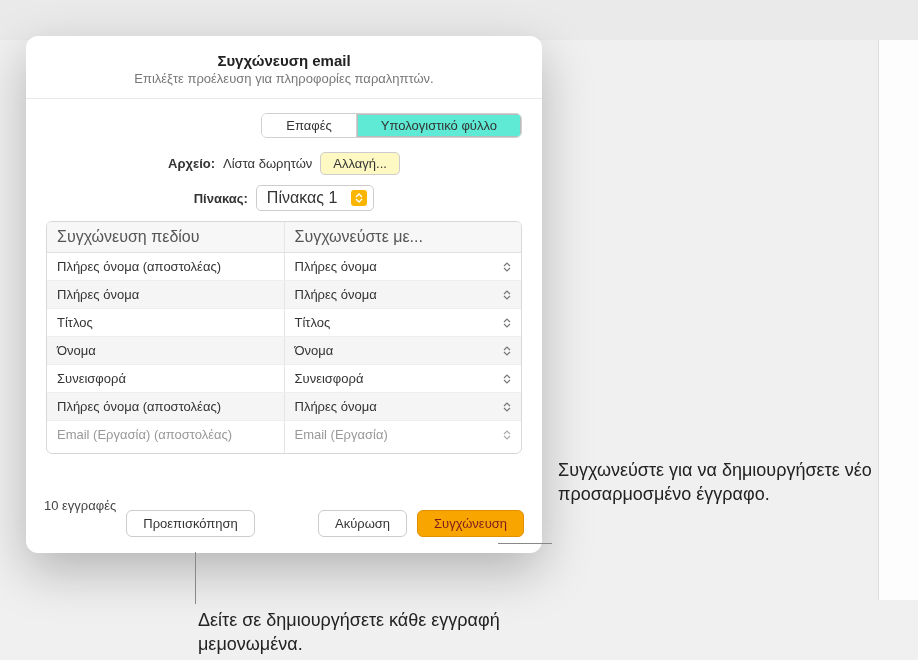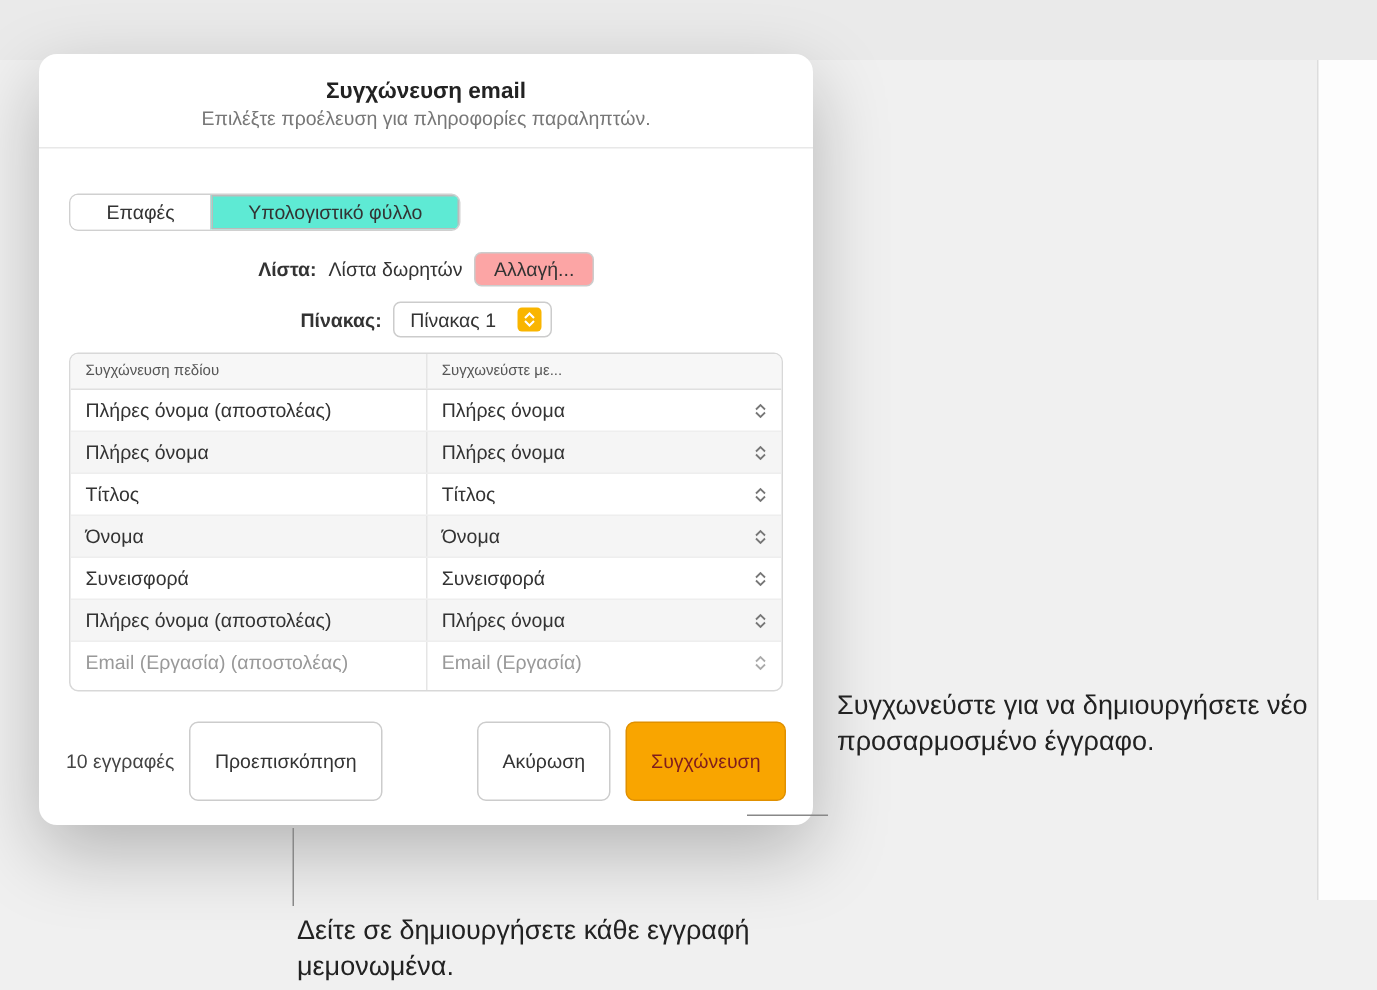--- a/index.html
+++ b/index.html
@@ -58,23 +58,22 @@
   .dialog-subtitle {
     font-size: 13px;
     color: #777;
     margin-top: 2px;
   }
   .dialog-body {
     padding: 14px 20px 10px;
   }
   .seg-control {
     display: flex;
-    justify-content: flex-start;
+    justify-content: flex-end;
     margin-bottom: 14px;
-    margin-top: 16px;
   }
   .seg-group {
     display: flex;
     border: 1px solid #d0d0d0;
     border-radius: 6px;
     overflow: hidden;
   }
   .seg-btn {
     padding: 4px 24px;
     font-size: 13px;
@@ -103,32 +102,32 @@
   .form-label {
     font-weight: 600;
     text-align: right;
   }
   .form-value {
     color: #333;
   }
   .small-btn {
     padding: 3px 12px;
     font-size: 13px;
-    background: #fca5a5;
+    background: #fef9c3;
     border: 1px solid #ccc;
     border-radius: 5px;
     cursor: pointer;
     color: #333;
     text-align: right;
   }
   .select-popup {
     display: inline-flex;
     align-items: center;
     padding: 3px 6px 3px 10px;
-    font-size: 13px;
+    font-size: 16px;
     background: #fff;
     border: 1px solid #ccc;
     border-radius: 5px;
     cursor: pointer;
     gap: 14px;
   }
   .select-chevrons {
     display: flex;
     flex-direction: column;
     align-items: center;
@@ -145,21 +144,21 @@
     margin-top: 8px;
     overflow: hidden;
   }
   .map-header {
     display: flex;
     background: #f7f7f7;
     border-bottom: 1px solid #e0e0e0;
   }
   .map-header > div {
     padding: 6px 10px;
-    font-size: 10px;
+    font-size: 16px;
     color: #555;
     font-weight: 500;
   }
   .map-col-1 { flex: 1; border-right: 1px solid #e5e5e5; }
   .map-col-2 { flex: 1; display: flex; align-items: center; justify-content: space-between; }
   .map-rows {
     max-height: 200px;
     overflow: hidden;
   }
   .map-row {
@@ -191,27 +190,28 @@
     align-items: center;
     padding: 10px 18px 16px;
     gap: 10px;
   }
   .footer-left {
     font-size: 13px;
     color: #444;
   }
   .footer-spacer { flex: 1; }
   .btn {
-    padding: 18px 16px;
+    padding: 5px 16px;
     font-size: 13px;
     border-radius: 6px;
     border: 1px solid #ccc;
     background: #fff;
     cursor: pointer;
     color: #333;
+    margin-top: 36px;
   }
   .btn-primary {
     background: #f9a500;
     border: 1px solid #e09000;
     color: #7f1d1d;
     font-weight: 500;
   }
   .callout {
     position: absolute;
     font-size: 18px;
@@ -261,21 +261,21 @@
 
   <div class="dialog-body">
     <div class="seg-control">
       <div class="seg-group">
         <button class="seg-btn">Επαφές</button>
         <button class="seg-btn active">Υπολογιστικό φύλλο</button>
       </div>
     </div>
 
     <div class="form-row">
-      <span class="form-label">Λίστα:</span>
+      <span class="form-label">Αρχείο:</span>
       <span class="form-value">Λίστα δωρητών</span>
       <button class="small-btn">Αλλαγή...</button>
     </div>
 
     <div class="form-row">
       <span class="form-label">Πίνακας:</span>
       <span class="select-popup">
         <span>Πίνακας 1</span>
         <span class="select-chevrons">
           <svg width="8" height="5" viewBox="0 0 8 5">

